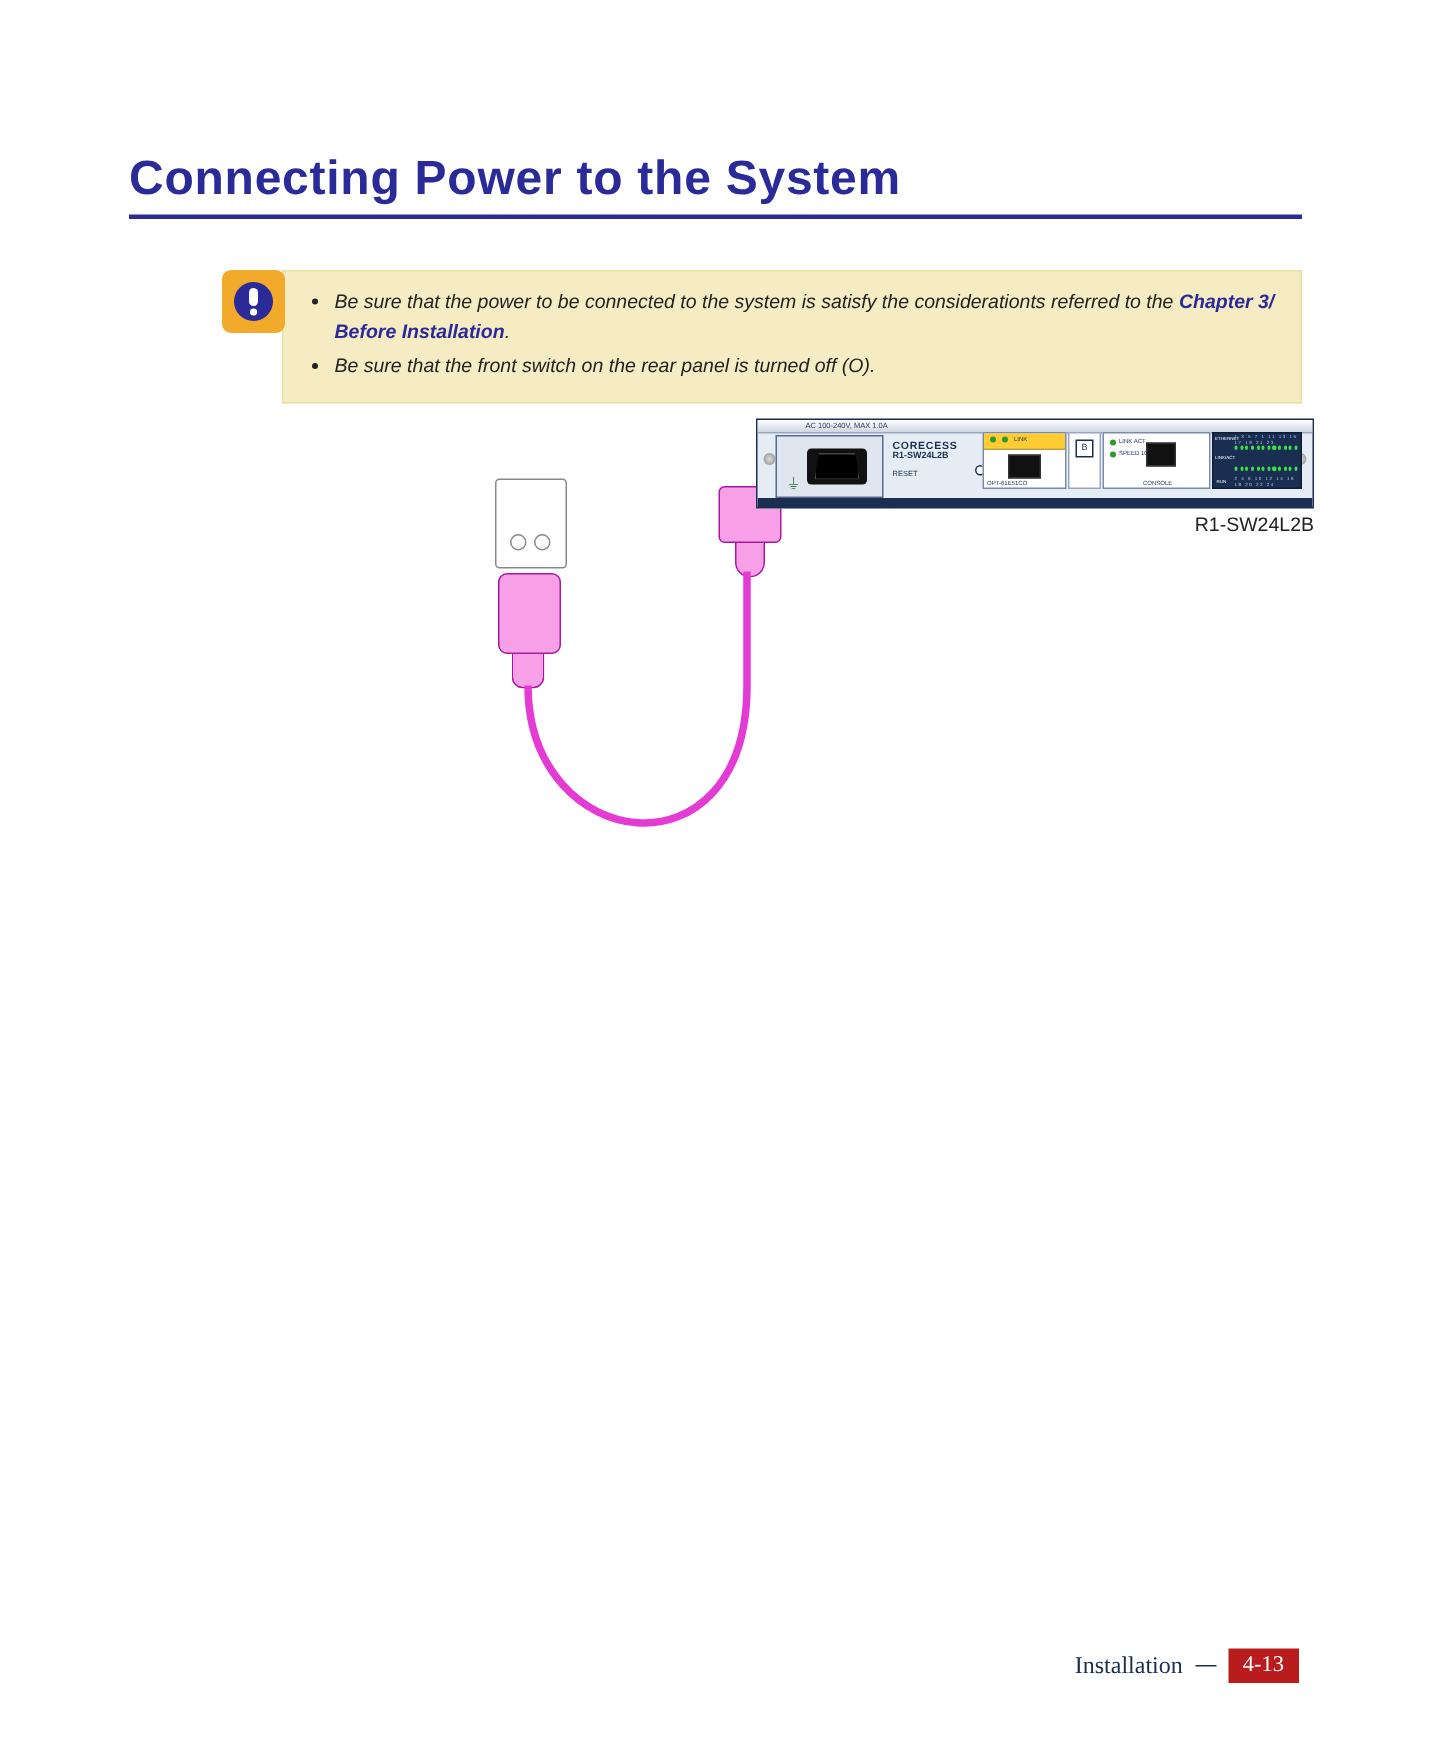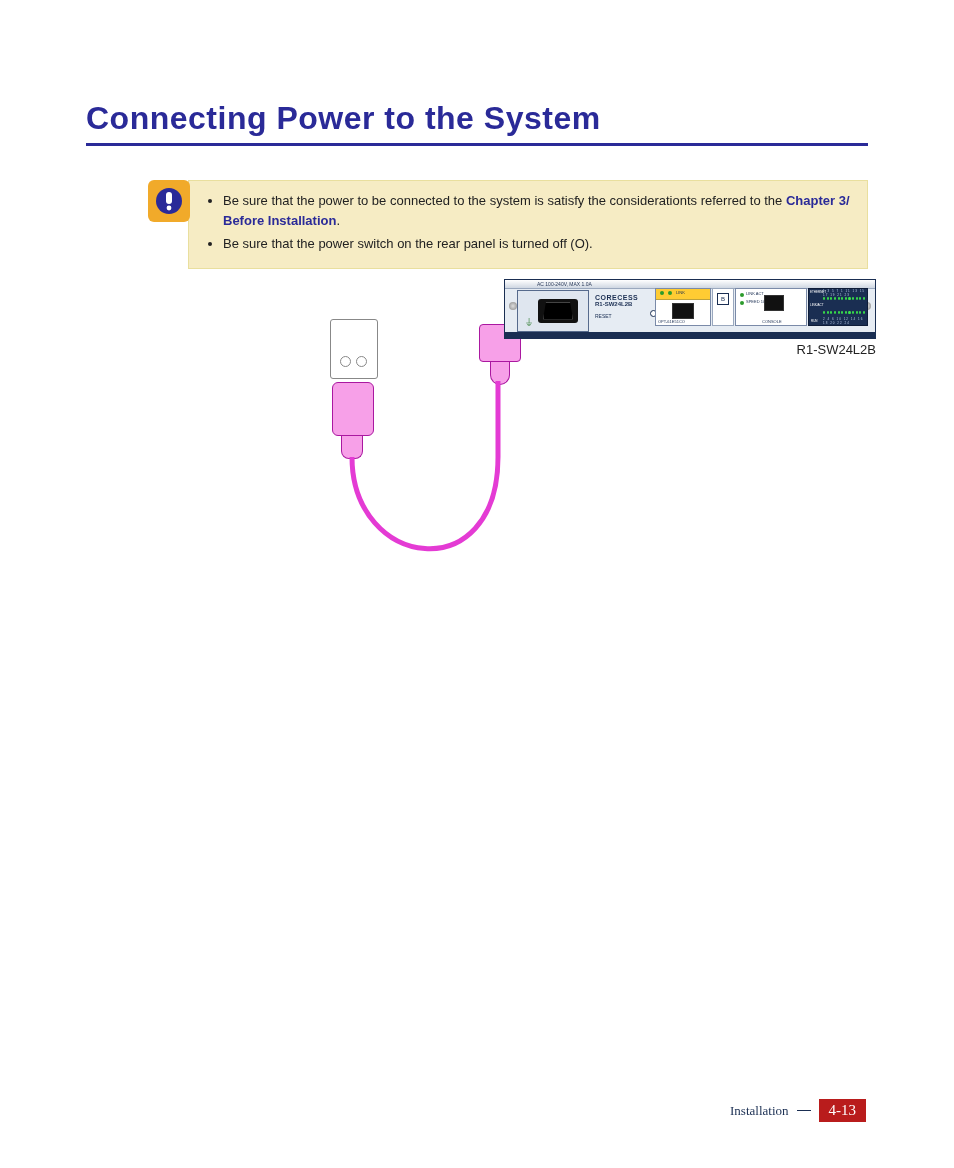--- a/index.html
+++ b/index.html
@@ -59,21 +59,21 @@
   }
   .callout-heading {
     margin: 0 0 6px 56px;
     color: #2b2b2b;
   }
   .callout-list {
     margin: 0;
     padding: 0 0 0 16px;
     list-style: disc;
   }
-  .callout-list li { margin-bottom: 4px; }
+  .callout-list li { margin-bottom: 4px; font-style: italic; }
   .chapter-link {
     color: #2a2a98;
     font-weight: bold;
   }
   .steps {
     margin: 34px 0 0 62px;
     padding: 0;
     list-style: decimal;
     font-size: 17px;
     line-height: 1.7;
@@ -346,21 +346,21 @@
     position:absolute;
     bottom:46px;
     right:88px;
     display:flex;
     align-items:center;
     gap:8px;
     font-family: Georgia, serif;
   }
   .footer-text{
     color:#1a2e52;
-    font-size:13px;
+    font-size:16px;
   }
   .footer-line{
     width:14px; height:0; border-top:1px solid #1a2e52;
   }
   .footer-page{
     background:#b91c1c;
     color:#fff;
     padding:3px 10px;
     font-size:15px;
   }
@@ -378,21 +378,21 @@
         <circle cx="15" cy="15" r="13" fill="#2a2a98"></circle>
         <rect x="12" y="6" width="6" height="12" rx="3" fill="#fff"></rect>
         <circle cx="15" cy="22" r="2.4" fill="#fff"></circle>
       </svg>
     </div>
     <div class="callout-box">
       <ul class="callout-list">
         <li>
           <span>Be sure that the power to be connected to the system is satisfy the considerationts referred to the </span><span class="chapter-link">Chapter 3/ Before Installation</span><span>.</span>
         </li>
-        <li>Be sure that the power switch on the rear panel is turned off (O).</li>
+        <li>Be sure that the front switch on the rear panel is turned off (O).</li>
       </ul>
     </div>
   </div>
 
 
   <div class="figure-area">
 
     <div class="outlet">
       <div class="hole h1"></div>
         <div class="hole h2"></div>

